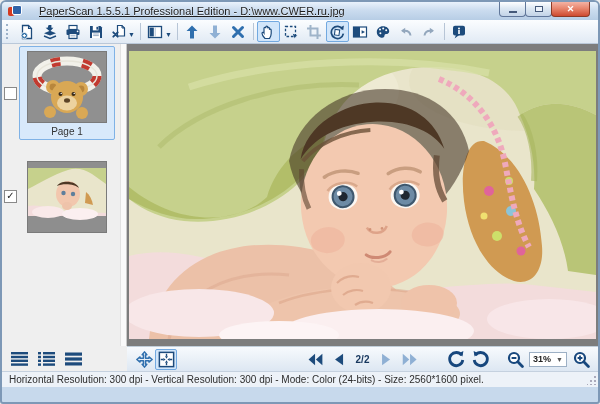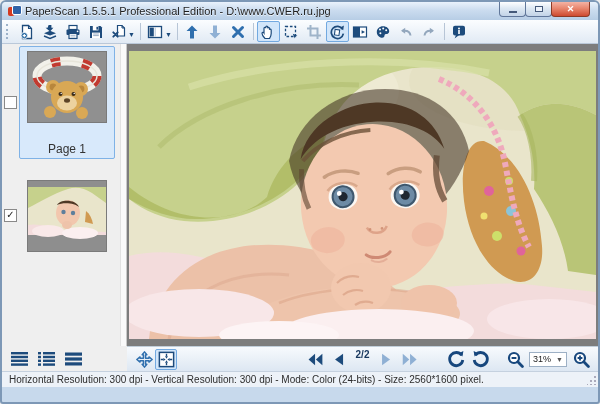--- a/index.html
+++ b/index.html
@@ -1,20 +1,20 @@
 <!DOCTYPE html>
 <html><head>
 <meta charset="utf-8">
 <style>
   html,body{margin:0;padding:0;}
   body{width:600px;height:404px;font-family:"Liberation Sans",sans-serif;background:#eee;position:relative;overflow:hidden;}
   .window{position:absolute;inset:0;box-sizing:border-box;border:2px solid #7d98b6;border-radius:6px 6px 3px 3px;background:#c7d9ec;overflow:hidden;}
 
   
-  .titlebar{height:18px;display:flex;align-items:center;gap:5px;padding:0 6px;background:linear-gradient(#e9f2fc,#cbdcef 45%,#b7cde5);font-size:11px;color:#1e1e1e;position:relative;}
+  .titlebar{height:18px;display:flex;align-items:center;gap:19px;padding:0 6px;background:linear-gradient(#e9f2fc,#cbdcef 45%,#b7cde5);font-size:11px;color:#1e1e1e;position:relative;text-decoration:underline;}
   .app-icon{width:12px;height:12px;position:relative;flex:0 0 auto;}
   .app-icon .r1{position:absolute;left:0;top:2px;width:7px;height:9px;background:#d43b22;border-radius:2px 0 3px 2px;}
   .app-icon .r2{position:absolute;left:4px;top:0;width:8px;height:8px;background:#2e62a8;border-radius:2px;border:1px solid #fff;}
   .title-text{white-space:nowrap;overflow:hidden;text-overflow:ellipsis;max-width:440px;text-shadow:0 1px 0 rgba(255,255,255,.7);}
   .caption{position:absolute;top:0;right:8px;display:flex;}
   .cap-btn{width:27px;height:15px;margin-left:-1px;border:1px solid #60779a;border-top:none;border-radius:0 0 4px 4px;background:linear-gradient(#fefeff,#dde8f3 45%,#c3d4e7);display:flex;align-items:center;justify-content:center;box-sizing:border-box;}
   .cap-close{width:39px;background:linear-gradient(#f4b3a4,#e8876f 45%,#ce4a30);border-color:#8d3a26;color:#fff;font-size:9px;font-weight:bold;}
   .glyph-min{width:8px;height:2px;background:#44597a;margin-top:5px;}
   .glyph-max{width:8px;height:6px;border:1px solid #44597a;box-sizing:border-box;background:#eef4fb;}
   .glyph-close{color:#fff;font-size:9px;line-height:9px;}
@@ -34,35 +34,35 @@
 
   
   .content{display:flex;height:302px;}
   .sidebar{width:118px;background:#efefef;padding-top:2px;box-sizing:border-box;}
   .page-row{display:flex;align-items:center;margin-bottom:16px;}
   .chk-col{width:17px;display:flex;justify-content:center;}
   .checkbox{width:11px;height:11px;background:#fff;border:1px solid #898989;font-size:10px;line-height:10px;color:#1e1e1e;text-align:center;box-sizing:content-box;}
   .card{width:94px;border:1px solid transparent;border-radius:2px;padding:4px 0 2px;text-align:center;}
   .card.sel{background:#d8e9fb;border-color:#7fb2e6;}
   .thumb{width:78px;height:70px;margin:0 auto;background:#8e8e8e;border:1px solid #7a7a7a;}
-  .page-label{font-size:12px;color:#333;margin-top:19px;}
+  .page-label{font-size:10px;color:#333;margin-top:3px;}
 
   .splitter{width:5px;background:#fafafa;border-left:1px solid #e2e2e2;border-right:1px solid #c9c9c9;}
   .viewer{flex:1;background:#7d7d7d;display:flex;align-items:center;justify-content:center;overflow:hidden;}
 
   
   .bottom-row{display:flex;height:25px;}
   .sb-bottom{width:125px;background:#efefef;display:flex;align-items:center;gap:5px;padding-left:7px;box-sizing:border-box;}
   .main-bottom{flex:1;position:relative;background:linear-gradient(#f7fafd,#dde7f2);border-top:1px solid #c1ceda;display:flex;align-items:center;padding:0 6px;}
   .bt-btn{width:22px;height:21px;display:flex;align-items:center;justify-content:center;border:1px solid transparent;border-radius:2px;box-sizing:border-box;}
   .bt-btn.sel{background:#d2e6fa;border-color:#72a9e0;}
-  .nav-group{position:absolute;left:50%;transform:translateX(-50%);display:flex;gap:2px;}
+  .nav-group{position:absolute;left:50%;transform:translateX(-50%);display:flex;align-items:center;gap:2px;}
   .page-ind{font-size:10px;font-weight:bold;color:#17375e;margin:0 4px;}
   .zoom-group{margin-left:auto;display:flex;align-items:center;gap:3px;}
-  .zoom-box{width:38px;height:15px;background:#fff;border:1px solid #9db0c5;font-size:9px;display:flex;align-items:center;justify-content:space-between;padding:0 3px;color:#222;box-sizing:border-box;}
+  .zoom-box{width:38px;height:15px;background:#fff;border:1px solid #9db0c5;font-size:9px;display:flex;align-items:center;justify-content:space-between;padding:0 3px;color:#222;box-sizing:border-box;font-weight:bold;}
   .zoom-caret{font-size:7px;color:#555;}
 
   
   .statusbar{height:15px;background:#edf2f8;border-top:1px solid #c5d1df;display:flex;align-items:center;font-size:10px;color:#2d2d2d;padding:0 7px;position:relative;}
   .resize-grip{position:absolute;right:2px;bottom:2px;width:9px;height:9px;background:
     radial-gradient(circle at 8px 1px,#aab 1px,transparent 1.2px),
     radial-gradient(circle at 8px 5px,#aab 1px,transparent 1.2px),
     radial-gradient(circle at 4px 5px,#aab 1px,transparent 1.2px),
     radial-gradient(circle at 8px 9px,#aab 1px,transparent 1.2px),
     radial-gradient(circle at 4px 9px,#aab 1px,transparent 1.2px),

